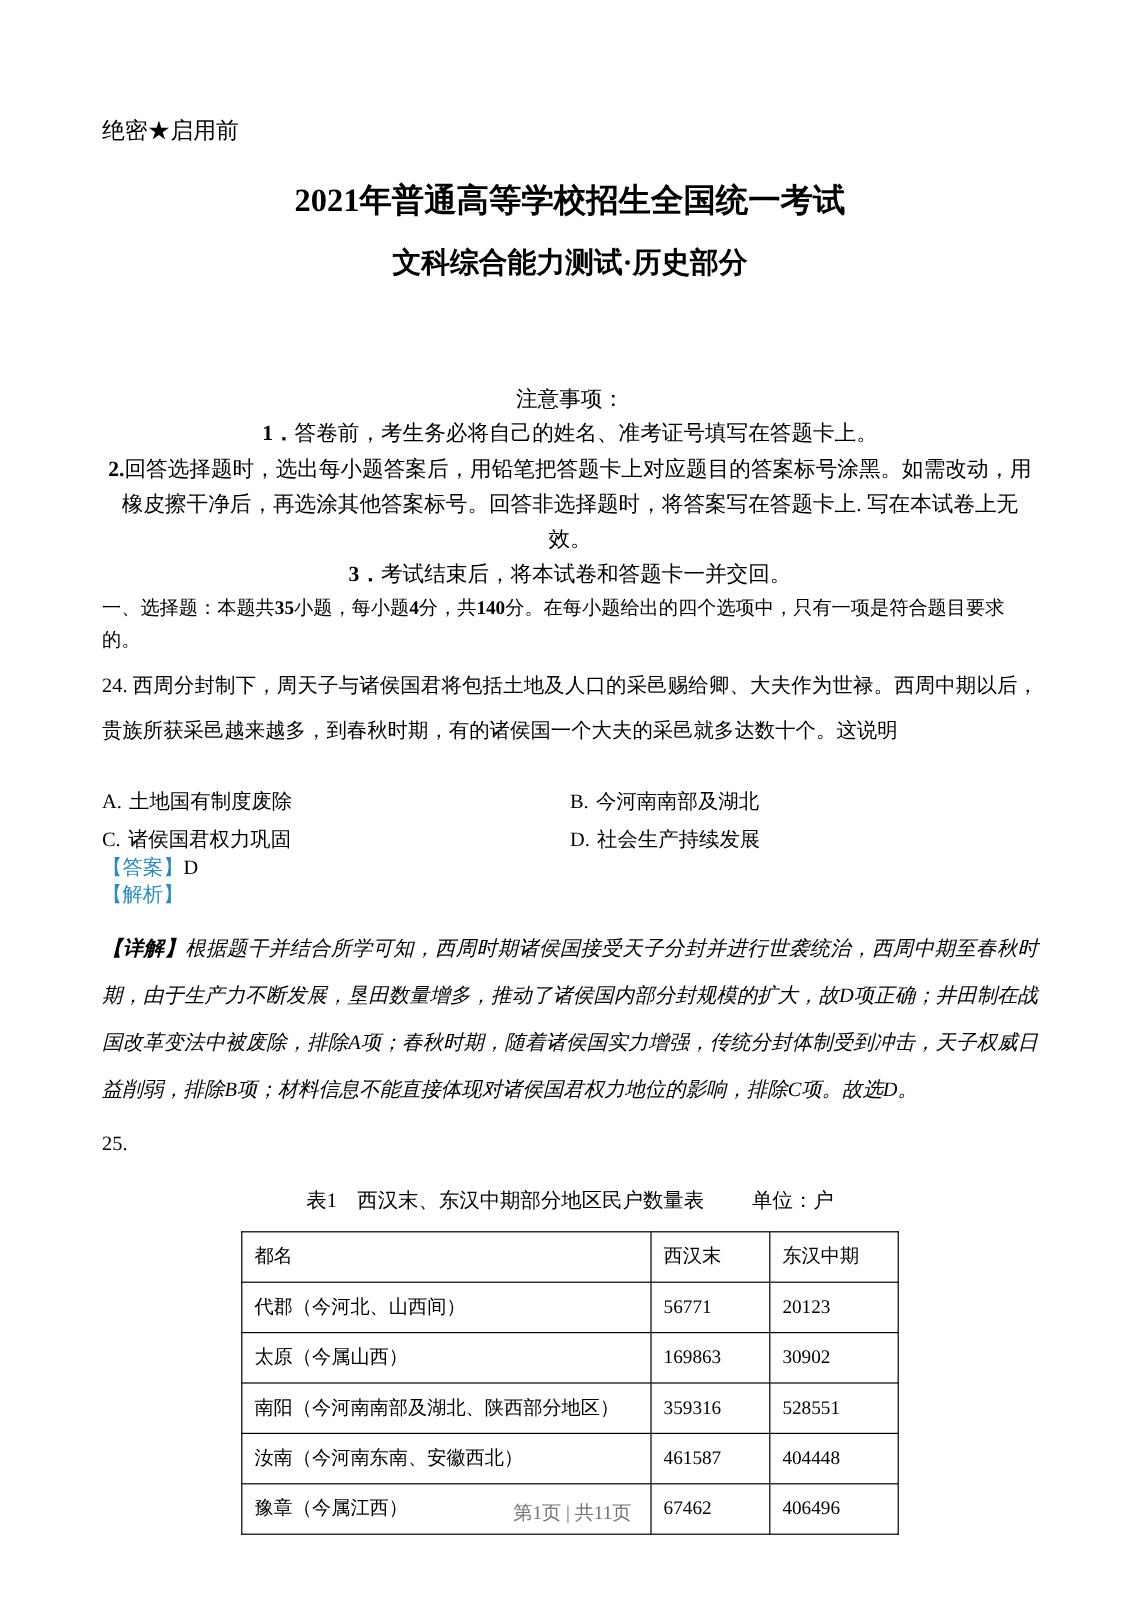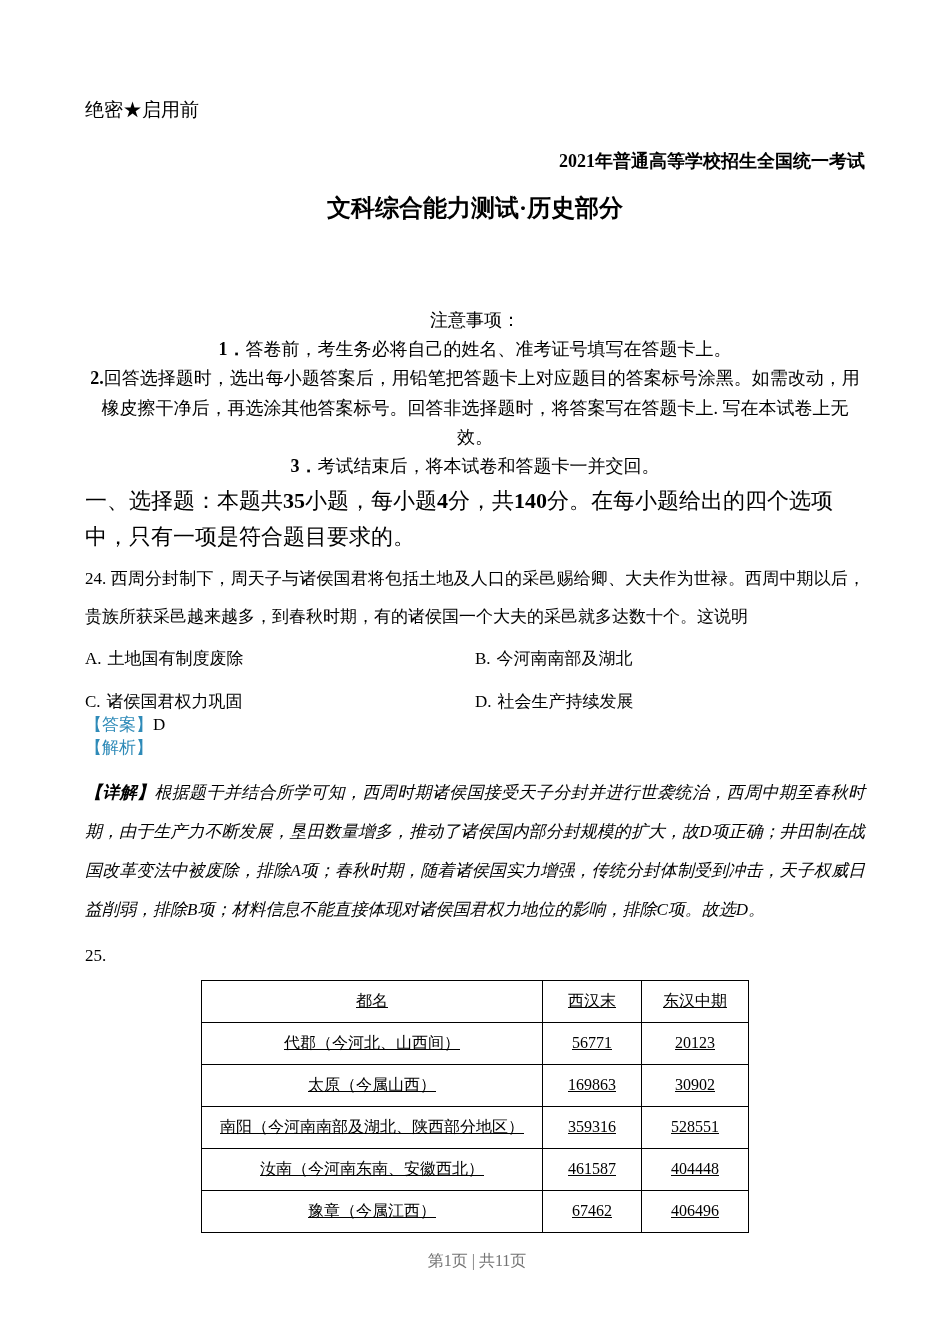--- a/index.html
+++ b/index.html
@@ -13,58 +13,58 @@
     font-family: "Liberation Serif", "DejaVu Serif", serif;
     box-sizing: border-box;
     padding: 98px 85px 40px 85px;
     overflow: hidden;
   }
   .classification {
     font-size: 19px;
     line-height: 1.3;
   }
   .title {
-    text-align: right;
-    font-size: 18px;
+    text-align: center;
+    font-size: 27px;
     font-weight: bold;
     margin: 26px 0 0 0;
     line-height: 1.35;
   }
   .subtitle {
     text-align: center;
     font-size: 24px;
     font-weight: bold;
     margin: 20px 0 0 0;
     line-height: 1.3;
   }
   .notice-block {
     margin-top: 82px;
     font-size: 18px;
     line-height: 1.62;
   }
   .notice-block p { margin: 0; text-align: center; }
   .notice-num { font-weight: bold; }
   .section-heading {
-    font-size: 22px;
+    font-size: 16px;
     line-height: 1.62;
     margin-top: 2px;
   }
   .section-heading b { font-weight: bold; }
   .q-stem {
     font-size: 17px;
     line-height: 2.2;
     margin-top: 6px;
     text-align: justify;
   }
   .options {
     display: grid;
     grid-template-columns: 390px 1fr;
-    row-gap: 20px;
+    row-gap: 9px;
     font-size: 17px;
-    margin-top: 12px;
+    margin-top: 28px;
   }
   .option .opt-label { margin-right: 6px; }
   .answer-line, .analysis-line {
     font-size: 17px;
   }
   .accent { color: var(--accent-blue, #2e8ab8); }
   .detail {
     font-size: 17px;
     line-height: 2.3;
     margin-top: 14px;
@@ -83,25 +83,24 @@
     justify-content: center;
     gap: 40px;
   }
   table.data-table {
     border-collapse: collapse;
     margin: 14px auto 0 auto;
     font-size: 16px;
   }
   table.data-table td, table.data-table th {
     border: 1px solid #000;
-    text-align: center;
+    text-align: left;
     font-weight: normal;
     padding: 10px 10px;
     height: 21px;
-    text-decoration: underline;
   }
   table.data-table .col-name  { width: 320px; }
   table.data-table .col-west  { width: 78px; }
   table.data-table .col-east  { width: 86px; }
   .footer {
     position: absolute;
     left: 4px;
     right: 0;
     bottom: 72px;
     text-align: center;
@@ -146,20 +145,24 @@
   <div class="analysis-line">
     <span class="accent">【解析】</span>
   </div>
 
   <div class="detail">
     <span class="detail-label">【详解】</span><span>根据题干并结合所学可知，西周时期诸侯国接受天子分封并进行世袭统治，西周中期至春秋时期，由于生产力不断发展，垦田数量增多，推动了诸侯国内部分封规模的扩大，故D项正确；井田制在战国改革变法中被废除，排除A项；春秋时期，随着诸侯国实力增强，传统分封体制受到冲击，天子权威日益削弱，排除B项；材料信息不能直接体现对诸侯国君权力地位的影响，排除C项。故选D。</span>
   </div>
 
   <div class="q25-number">25.</div>
 
+  <div class="table-caption">
+    <span>表1　西汉末、东汉中期部分地区民户数量表</span>
+    <span>单位：户</span>
+  </div>
 
   <table class="data-table">
     <tbody>
       <tr>
         <th class="col-name">都名</th>
         <th class="col-west">西汉末</th>
         <th class="col-east">东汉中期</th>
       </tr>
       <tr>
         <td>代郡（今河北、山西间）</td>

